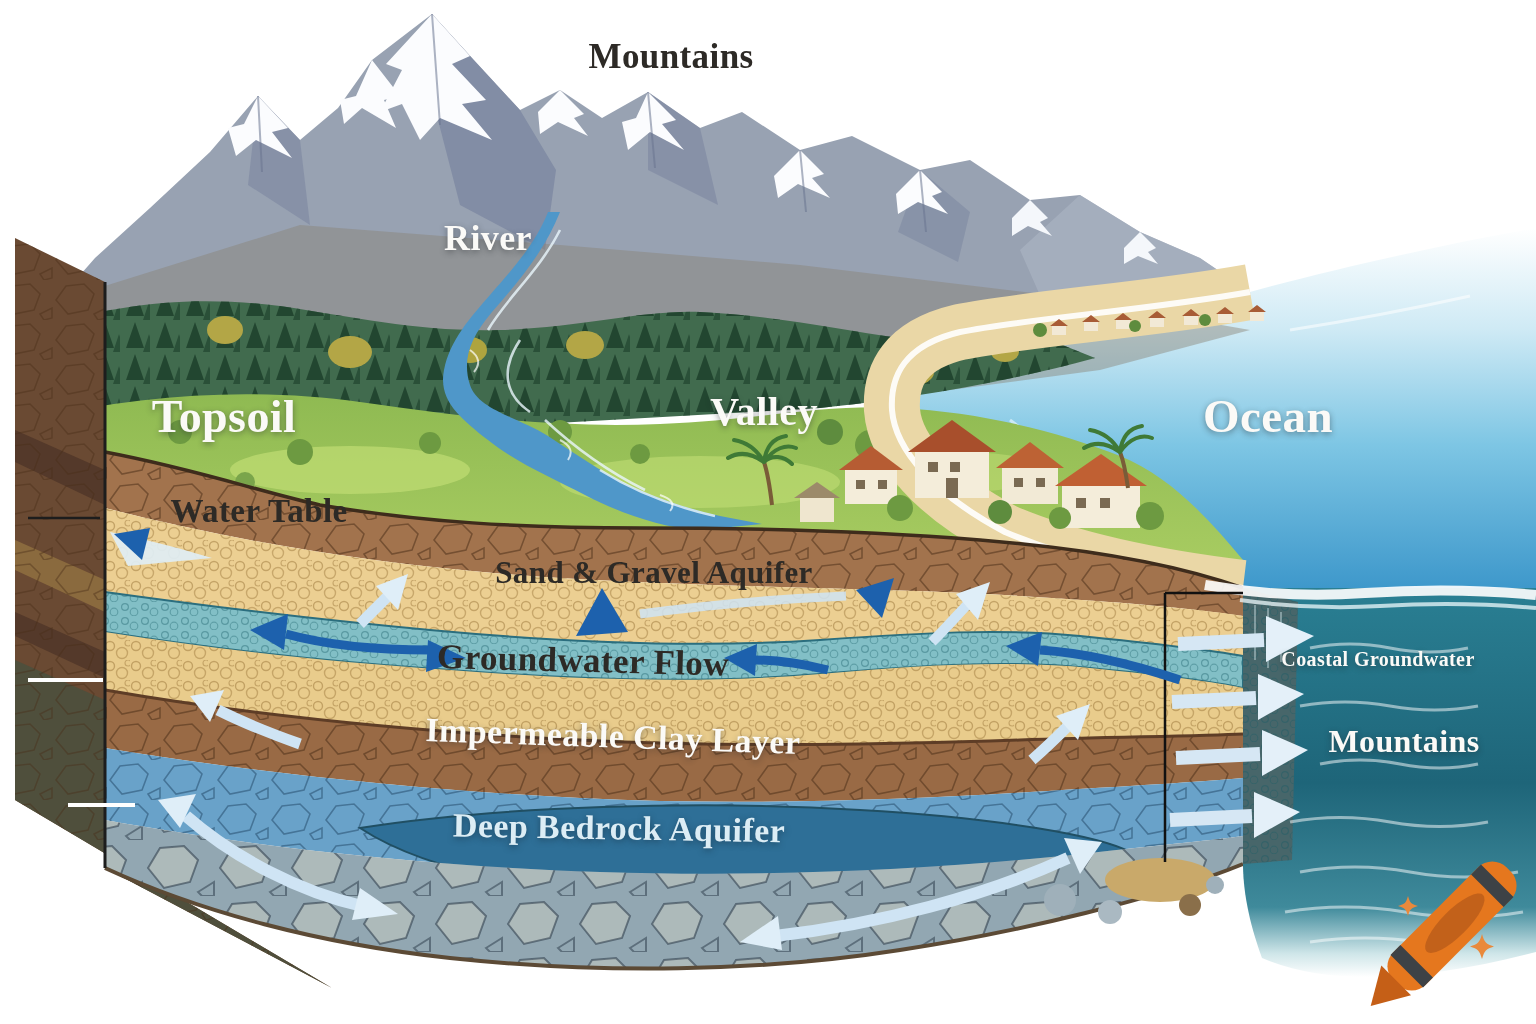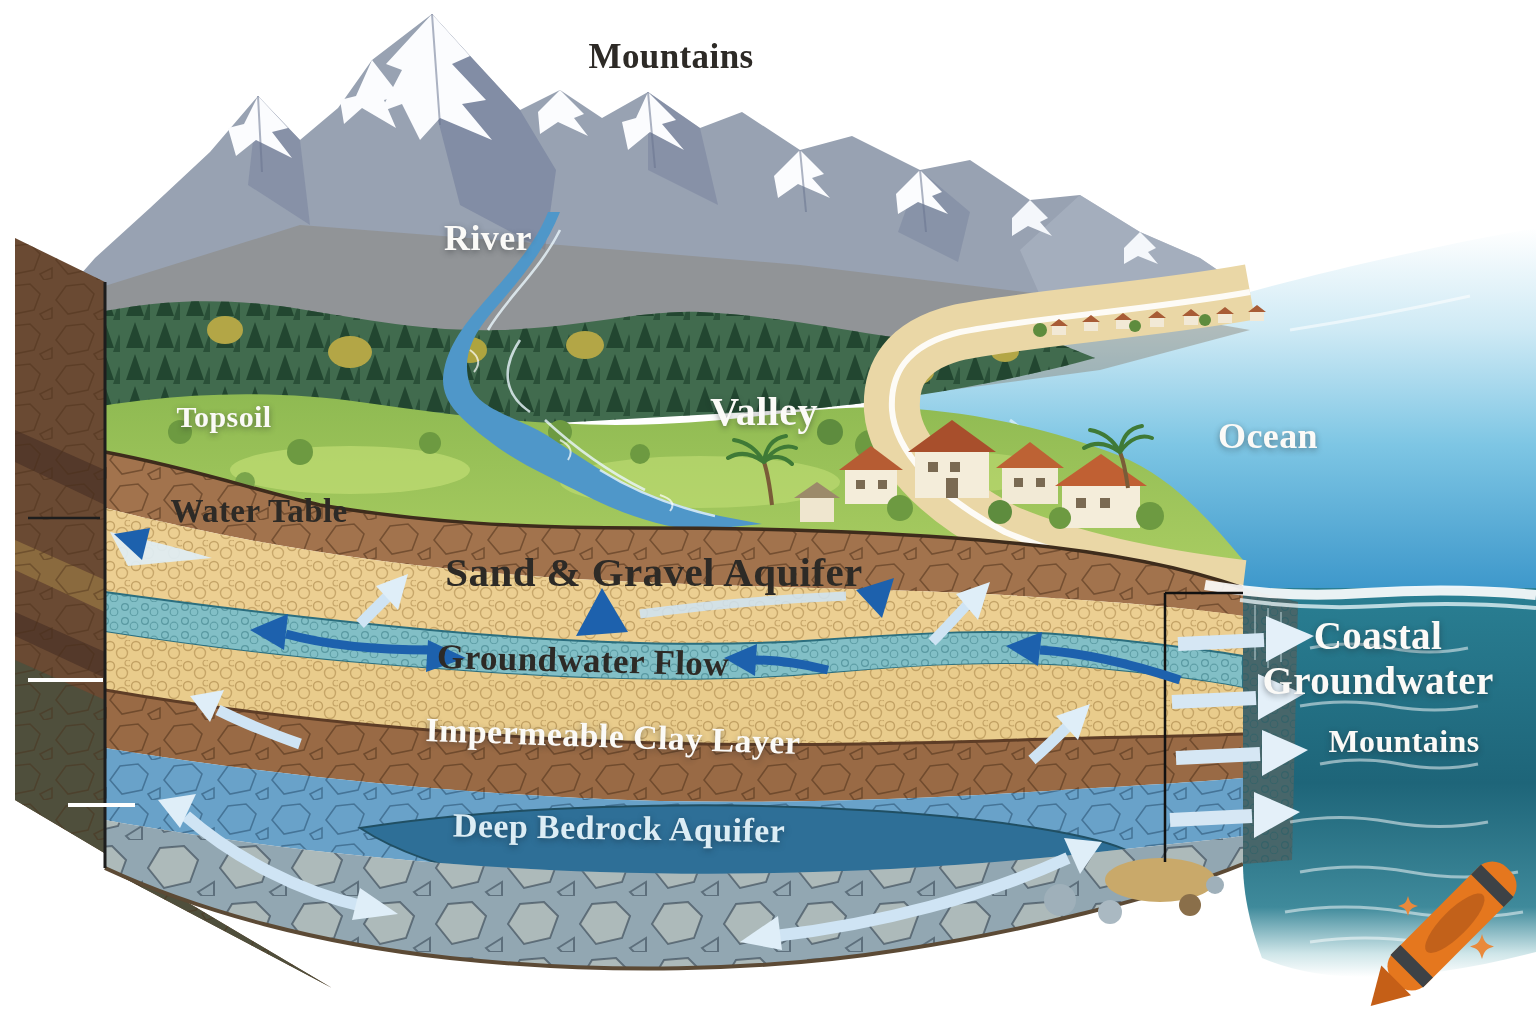--- a/index.html
+++ b/index.html
@@ -293,23 +293,23 @@
     </g>
     <g fill="#e9893b">
       <path d="M1408,896 C1410,903 1411,904 1418,906 C1411,908 1410,909 1408,916 C1406,909 1405,908 1398,906 C1405,904 1406,903 1408,896 Z"></path>
       <path d="M1482,934 C1484.5,942.5 1486,944 1494,946.5 C1486,949 1484.5,950.5 1482,959 C1479.5,950.5 1478,949 1470,946.5 C1478,944 1479.5,942.5 1482,934 Z"></path>
     </g>
   </g>
 </svg>
 
   <div class="lbl dark" style="left:671px;top:57px;font-size:35px">Mountains</div>
   <div class="lbl light" style="left:488px;top:239px;font-size:36px">River</div>
-  <div class="lbl light" style="left:224px;top:417px;font-size:30px">Topsoil</div>
+  <div class="lbl light" style="left:224px;top:417px;font-size:46px">Topsoil</div>
   <div class="lbl light" style="left:764px;top:412px;font-size:40px">Valley</div>
-  <div class="lbl light" style="left:1268px;top:437px;font-size:36px">Ocean</div>
+  <div class="lbl light" style="left:1268px;top:416px;font-size:47px">Ocean</div>
   <div class="lbl dark" style="left:259px;top:512px;font-size:33px">Water Table</div>
-  <div class="lbl dark" style="left:654px;top:573px;font-size:41px">Sand &amp; Gravel Aquifer</div>
+  <div class="lbl dark" style="left:654px;top:573px;font-size:31px">Sand &amp; Gravel Aquifer</div>
   <div class="lbl dark" style="left:583px;top:661px;font-size:35px;transform:translate(-50%,-50%) rotate(1.5deg)">Groundwater Flow</div>
   <div class="lbl light" style="left:613px;top:736px;font-size:34px;transform:translate(-50%,-50%) rotate(2deg)">Impermeable Clay Layer</div>
   <div class="lbl pale" style="left:619px;top:828px;font-size:34px;transform:translate(-50%,-50%) rotate(1deg)">Deep Bedrock Aquifer</div>
-  <div class="lbl light wrap" style="left:1378px;top:659px;font-size:39px">Coastal Groundwater</div>
+  <div class="lbl light wrap" style="left:1378px;top:659px;font-size:20px">Coastal Groundwater</div>
   <div class="lbl light" style="left:1404px;top:741px;font-size:32px">Mountains</div>
 </div>
 
 </body></html>

